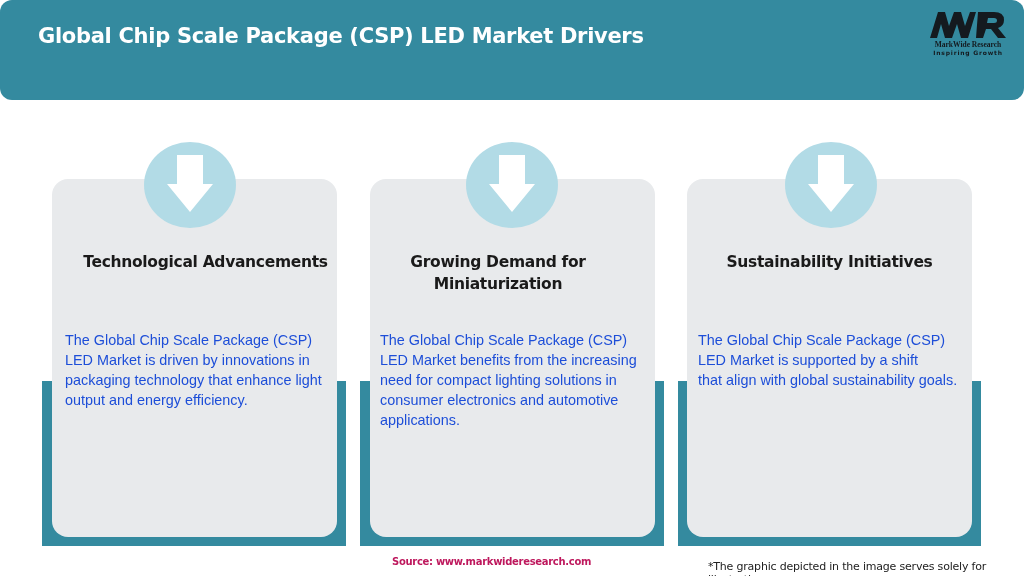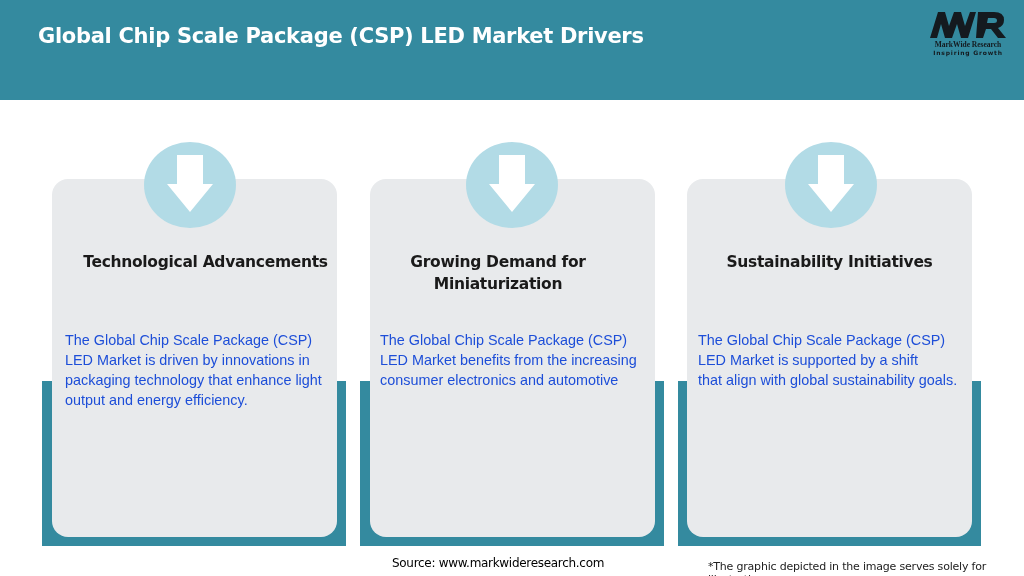--- a/index.html
+++ b/index.html
@@ -2,20 +2,21 @@
 <html><head>
 <meta charset="utf-8">
 <style>
   * { margin: 0; padding: 0; box-sizing: border-box; }
   html, body { width: 1024px; height: 576px; background: #ffffff; overflow: hidden; }
   body { position: relative; font-family: "Liberation Sans", sans-serif; }
 
   .header {
     position: absolute; left: 0; top: 0; width: 1024px; height: 100px;
     background: #348a9f;
+    border-radius: 12px;
   }
   .header-title {
     position: absolute; left: 38px; top: 24px;
     font-family: "DejaVu Sans", sans-serif; font-weight: bold;
     font-size: 21px; color: #ffffff; letter-spacing: -0.3px;
   }
   .logo { position: absolute; left: 922px; top: 10px; width: 92px; height: 48px; }
   .logo-mark { position: absolute; left: 6px; top: 0; width: 80px; height: 30px; }
   .logo-name {
     position: absolute; left: 0; top: 30px; width: 92px; text-align: center;
@@ -45,21 +46,21 @@
     color: #1a1a1a; line-height: 22px; letter-spacing: -0.3px;
   }
   .card-text {
     position: absolute; top: 330px;
     font-family: "Liberation Sans", sans-serif; font-size: 14.4px; color: #1d4ed8;
     line-height: 20px;
   }
 
   .source {
     position: absolute; left: 392px; top: 556px;
-    font-family: "DejaVu Sans", sans-serif; font-weight: normal; font-size: 12px; color: #000000;
+    font-family: "DejaVu Sans", sans-serif; font-weight: bold; font-size: 10px; color: #be185d;
     letter-spacing: -0.3px;
   }
   .disclaimer {
     position: absolute; left: 708px; top: 560px;
     font-family: "DejaVu Sans", sans-serif; font-size: 11px; color: #222222; letter-spacing: -0.2px;
   }
 </style>
 </head>
 <body>
 
@@ -97,21 +98,23 @@
     <path d="M33 13 L59 13 L59 42 L69 42 L46 70 L23 42 L33 42 Z" fill="#ffffff"></path>
   </svg>
 </div>
 <div class="card-title" style="left:370px; width:256px;">
   <div>Growing Demand for</div>
   <div>Miniaturization</div>
 </div>
 <div class="card-text" style="left:380px; width:275px;">
   <div>The Global Chip Scale Package (CSP)</div>
   <div>LED Market benefits from the increasing</div>
+  <div>need for compact lighting solutions in</div>
   <div>consumer electronics and automotive</div>
+  <div>applications.</div>
 </div>
 
 <div class="teal-back" style="left:678px; width:303px;"></div>
 <div class="card" style="left:687px; width:285px;"></div>
 <div class="circle" style="left:785px;">
   <svg width="92" height="86" viewBox="0 0 92 86">
     <path d="M33 13 L59 13 L59 42 L69 42 L46 70 L23 42 L33 42 Z" fill="#ffffff"></path>
   </svg>
 </div>
 <div class="card-title" style="left:687px; width:285px;text-align:center;">Sustainability Initiatives</div>

